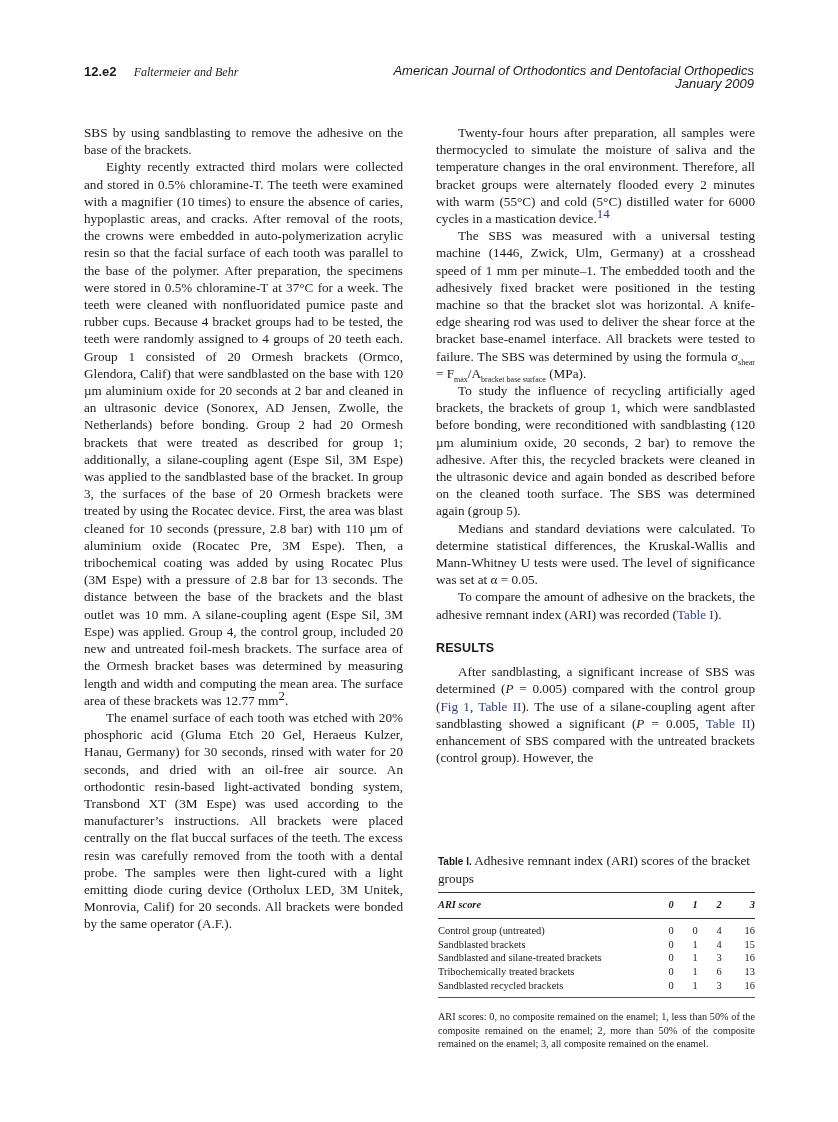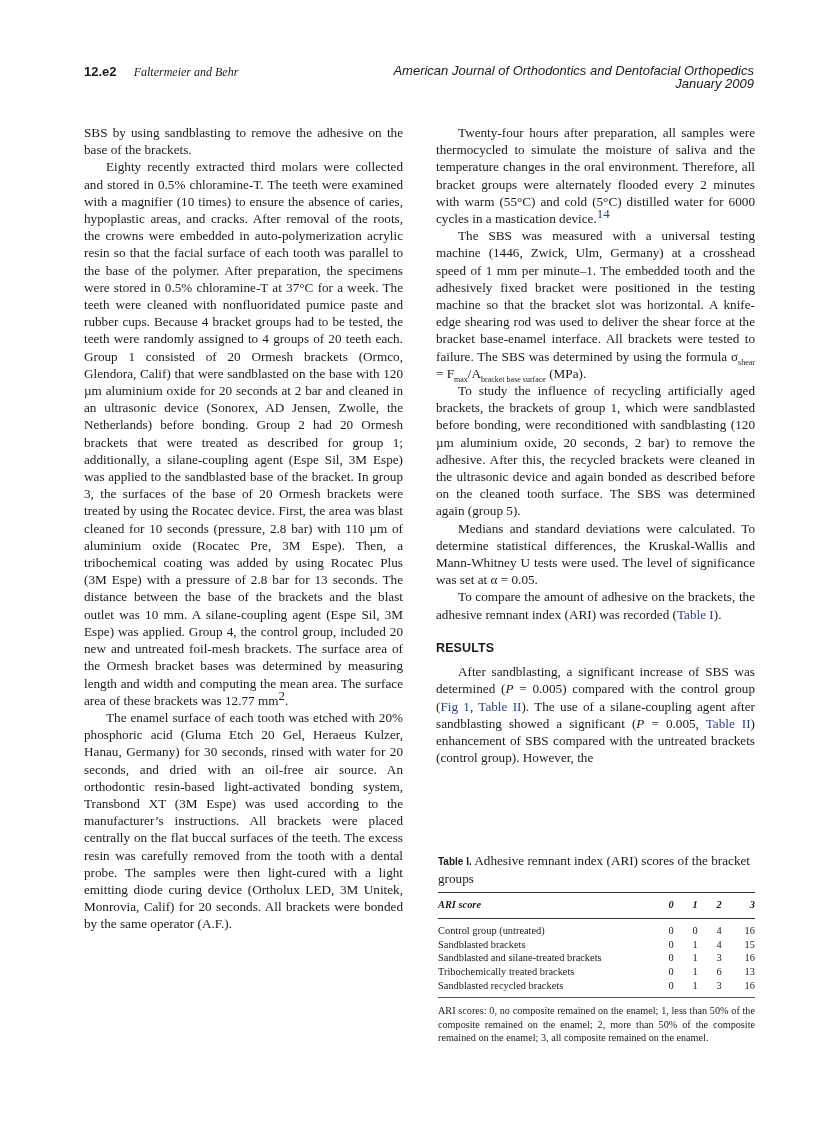--- a/index.html
+++ b/index.html
@@ -28,21 +28,21 @@
   table { width: 100%; border-collapse: collapse; font-size: 10.4px; line-height: 13.8px; }
   thead tr { border-top: 1.4px solid #333; border-bottom: 1.4px solid #333; }
   thead th { font-style: italic; font-weight: bold; text-align: left; padding: 5px 0 6px 0; }
   thead th.num { text-align: center; }
   tbody tr:first-child td { padding-top: 5px; }
   tbody tr:last-child td { padding-bottom: 4px; }
   tbody { border-bottom: 1.6px solid #555; }
   td { padding: 0; }
   td.num { text-align: center; width: 24px; }
   td.num.last, th.num.last { text-align: right; }
-  .tbl-note { font-size: 10.2px; line-height: 13.8px; text-align: justify; margin-top: 6px; }
+  .tbl-note { font-size: 10.2px; line-height: 13.8px; text-align: justify; margin-top: 12px; }
 </style>
 </head>
 <body>
 
 <div class="running-head">
   <div class="rh-left">
     <span class="rh-page">12.e2</span>
     <span class="rh-authors">Faltermeier and Behr</span>
   </div>
   <div class="rh-right">

